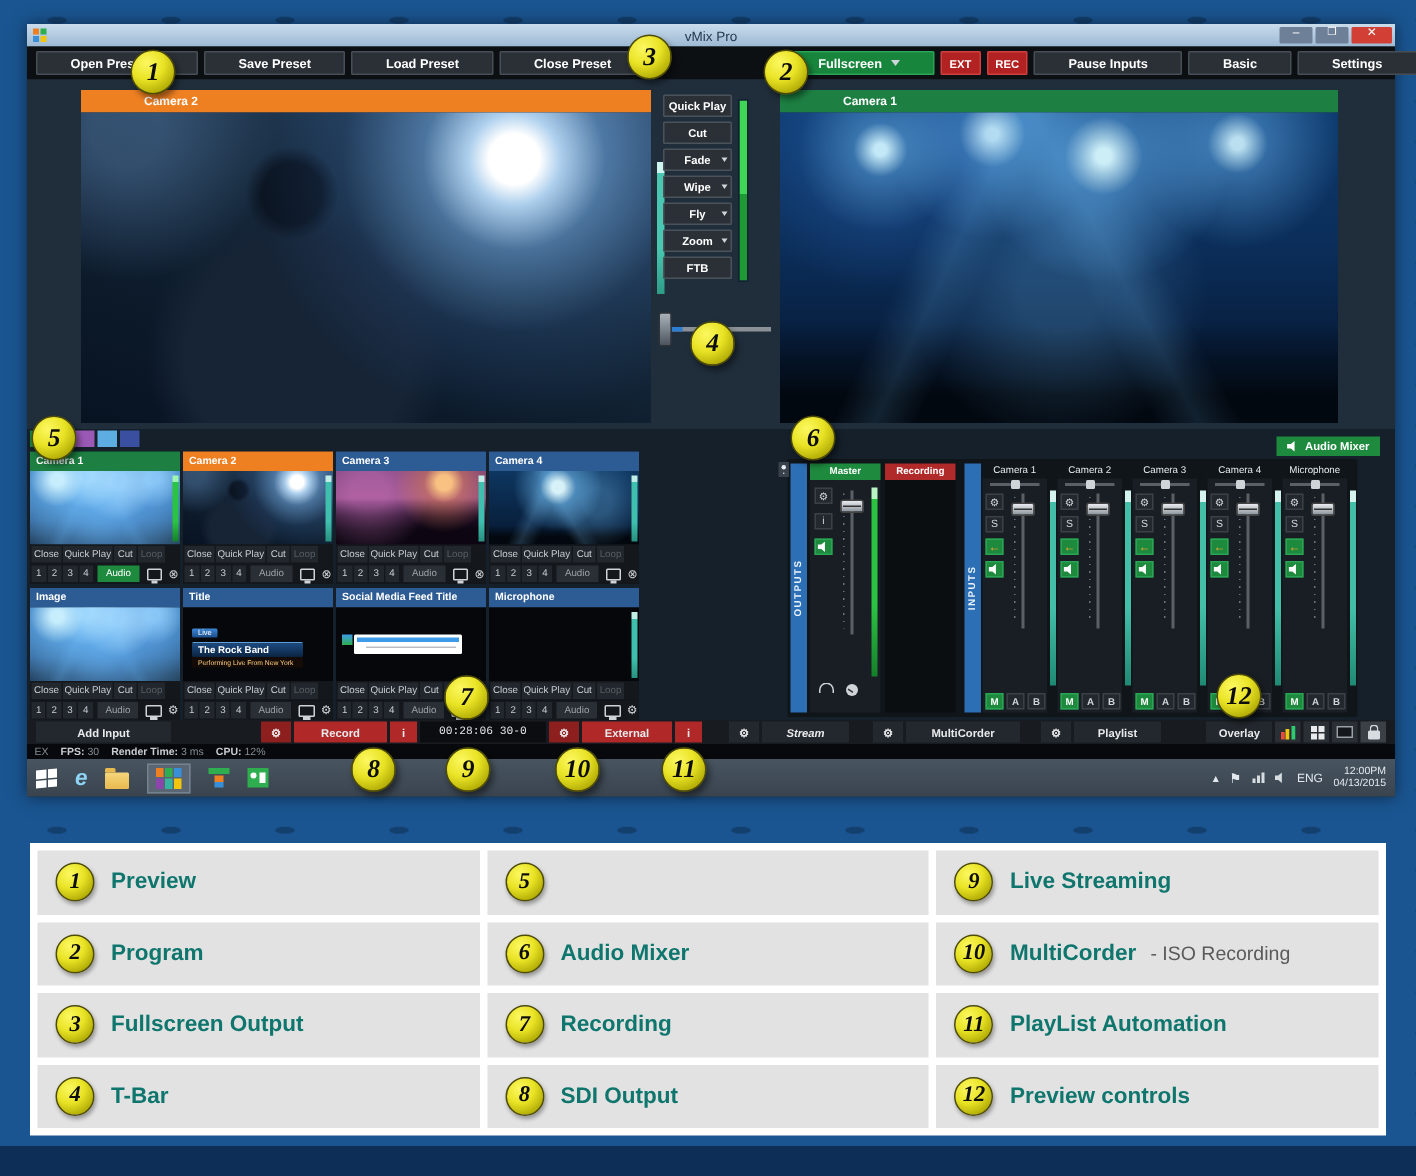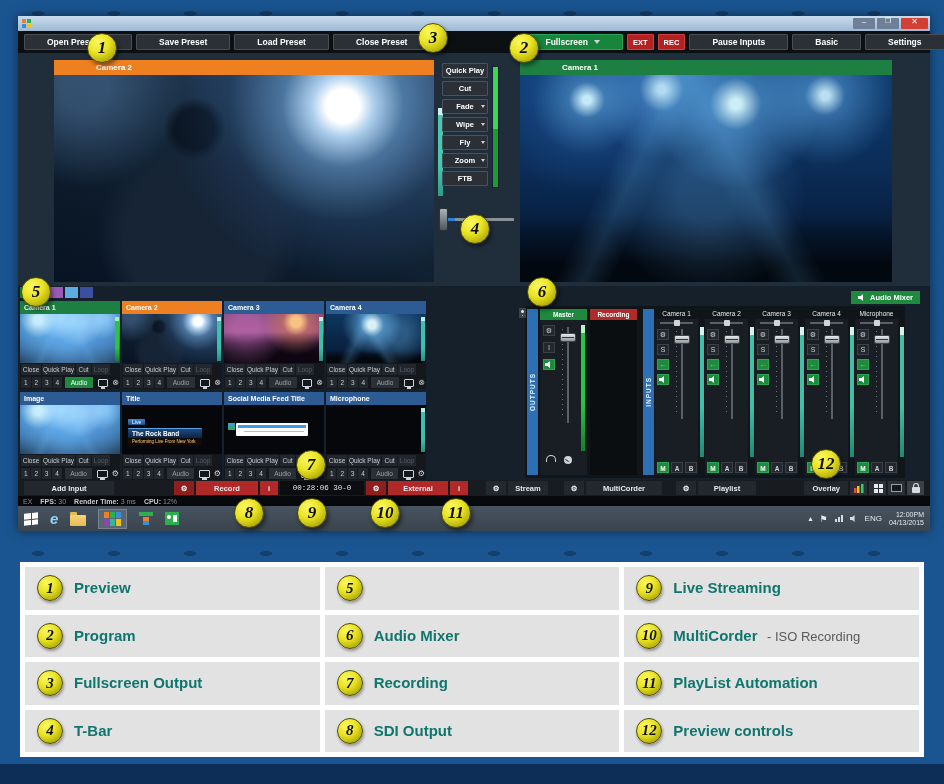--- a/index.html
+++ b/index.html
@@ -221,20 +221,21 @@
 
 <div id="desktop">
 
   <div class="titlebar">
     <span class="tb-icon">
         <span></span>
         <span></span>
         <span></span>
         <span></span>
       </span>
+    <span class="tb-title">vMix Pro</span>
     <span class="win-btns">
       <span class="win-btn min"></span>
       <span class="win-btn max"></span>
       <span class="win-btn close"></span>
     </span>
   </div>
 
   <div class="toolbar">
     <div class="preset-group">
 
@@ -717,21 +718,21 @@
   <div class="bottombar">
     <button class="bb-btn" style="width:90px;">Add Input</button>
     <button class="bb-btn redgear gap60">⚙</button>
     <button class="bb-btn red" style="width:62px;">Record</button>
     <button class="bb-btn red" style="width:18px;padding:0;">i</button>
     <span class="bb-tc">00:28:06 30-0</span>
     <button class="bb-btn redgear">⚙</button>
     <button class="bb-btn red" style="width:60px;">External</button>
     <button class="bb-btn red" style="width:18px;padding:0;">i</button>
     <button class="bb-btn gear gap16">⚙</button>
-    <button class="bb-btn" style="width:40px;">Stream</button>
+    <button class="bb-btn" style="width:58px;font-style:italic;">Stream</button>
     <button class="bb-btn gear gap14">⚙</button>
     <button class="bb-btn" style="width:76px;">MultiCorder</button>
     <button class="bb-btn gear gap12">⚙</button>
     <button class="bb-btn" style="width:58px;">Playlist</button>
     <div class="overlay-group">
       <button class="bb-btn">Overlay</button>
       <button class="ico-btn">
           <span class="levels"></span>
         </button>
       <button class="ico-btn">

